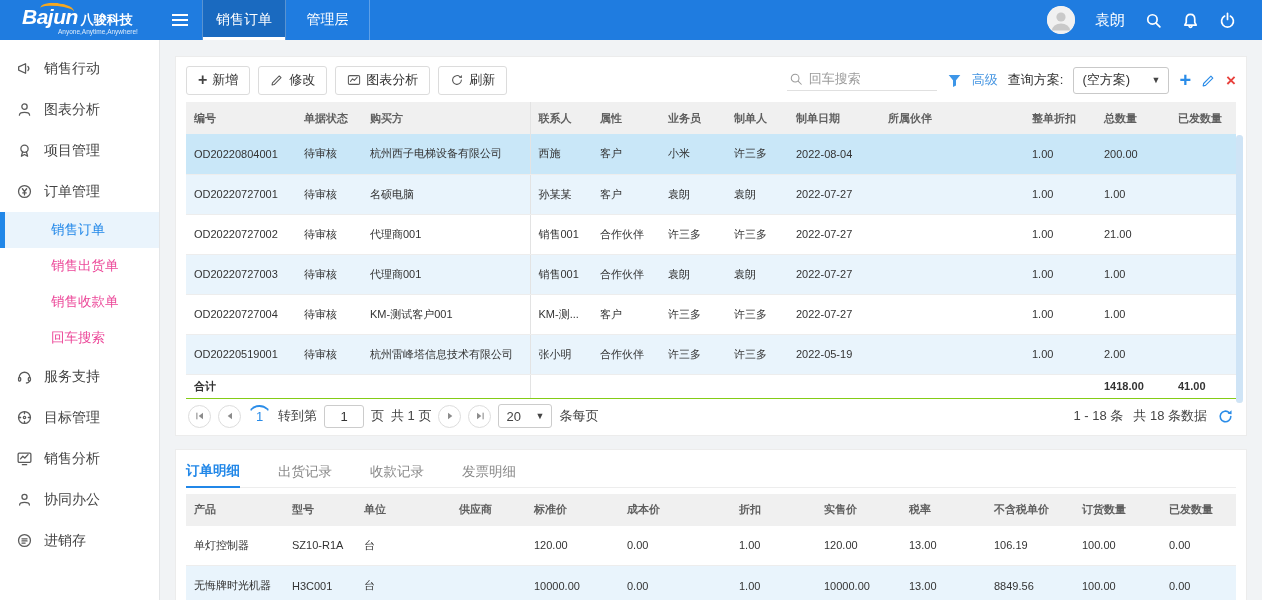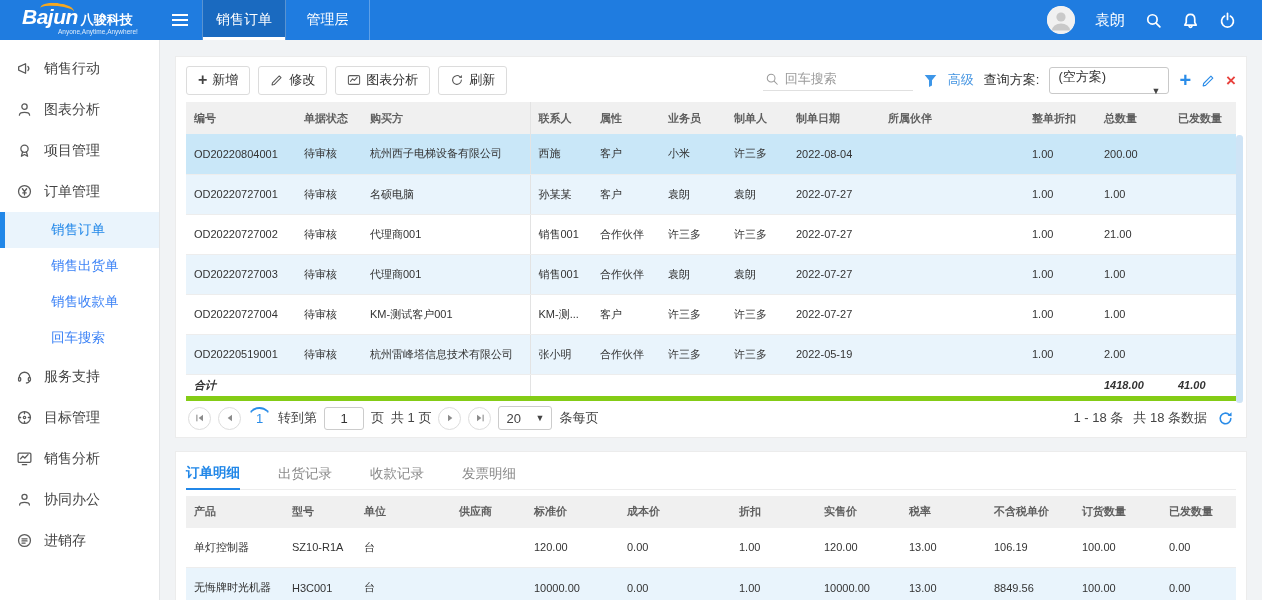--- a/index.html
+++ b/index.html
@@ -26,58 +26,58 @@
   .header-right { margin-left:auto; display:flex; align-items:center; gap:20px; padding-right:26px; }
   .avatar { width:28px; height:28px; border-radius:50%; background:#f2f2f2; overflow:hidden; flex:none; }
   .user-name { font-size:15px; }
   .hicon { width:17px; height:17px; display:block; cursor:pointer; }
 
   
   .layout { display:flex; height:560px; }
   .sidebar { width:160px; background:#fff; border-right:1px solid #e4e6e8; padding-top:8px; flex:none; overflow:hidden; }
   .side-item { height:41px; display:flex; align-items:center; padding-left:16px; font-size:14px; color:#444; cursor:pointer; }
   .side-item .sicon { width:17px; height:17px; margin-right:11px; flex:none; }
-  .side-sub { height:36px; display:flex; align-items:center; padding-left:51px; font-size:13.5px; color:#3b82f6; cursor:pointer; position:relative; }
+  .side-sub { height:36px; display:flex; align-items:center; padding-left:51px; font-size:13.5px; color:#ec4899; cursor:pointer; position:relative; }
   .side-sub.active { background:#eaf4fc; color:#2187e8; }
   .side-sub.active:before { content:""; position:absolute; left:0; top:0; bottom:0; width:5px; background:#2187e8; }
 
   .main { flex:1; padding:16px 15px 0 15px; overflow:hidden; }
   .panel { background:#fff; border:1px solid #ececec; }
 
   
   .panel-orders { padding:8px 10px 4px; position:relative; }
   .toolbar { display:flex; align-items:center; height:30px; margin-bottom:7px; }
   .tb-btn { display:inline-flex; align-items:center; gap:5px; height:29px; padding:0 11px; border:1px solid #dcdcdc;
     border-radius:3px; background:#fff; font-size:13px; color:#333; margin-right:8px; cursor:pointer; }
   .tb-btn .bicon { width:14px; height:14px; display:block; }
   .plus-glyph { font-size:16px; font-weight:bold; line-height:1; color:#444; }
   .toolbar-right { margin-left:auto; display:flex; align-items:center; gap:10px; }
   .search-box { display:flex; align-items:center; gap:6px; border-bottom:1px solid #e0e0e0; padding:2px 2px 4px; width:150px; }
   .search-box input { border:none; outline:none; font-size:13px; width:110px; color:#333;
     font-family:"Liberation Sans","DejaVu Sans",sans-serif; }
   .search-box input::placeholder { color:#9b9b9b; }
   .adv-link { color:#4796e2; font-size:13px; cursor:pointer; }
   .plan-label { font-size:13px; color:#333; }
-  .plan-select { width:120px; height:27px; border:1px solid #c9c9c9; border-radius:3px; display:flex; 
-    padding:0 8px; font-size:13px; color:#333; cursor:pointer;flex-direction:column; }
+  .plan-select { width:96px; height:27px; border:1px solid #c9c9c9; border-radius:3px; display:flex; align-items:center;
+    padding:0 8px; font-size:13px; color:#333; cursor:pointer; }
   .plan-caret { margin-left:auto; font-size:9px; color:#444; }
   .mini-plus { color:#2a8ce8; font-size:20px; font-weight:bold; line-height:1; cursor:pointer; }
   .mini-x { color:#e8413c; font-size:17px; font-weight:bold; line-height:1; cursor:pointer; }
 
   
   table.grid { width:100%; border-collapse:collapse; table-layout:fixed; font-size:11px; }
   table.grid th { background:#f0f0f0; color:#5f5f5f; font-weight:bold; text-align:left; height:32px; padding:0 8px;
     white-space:nowrap; overflow:hidden; }
   table.grid td { height:40px; padding:0 8px; color:#333; white-space:nowrap; overflow:hidden; text-overflow:ellipsis;
     border-bottom:1px solid #ededed; }
   .orders-grid th:nth-child(3), .orders-grid td:nth-child(3) { border-right:1px solid #e3e3e3; }
   tr.zebra td { background:#e9f4fc; }
   tr.selected td { background:#c9e7f8; }
   td.link { color:#55a3e8; cursor:pointer; }
-  tr.total-row td { height:24px; border-bottom:5px solid #84cc16; font-weight:bold;font-style:italic; }
+  tr.total-row td { height:24px; border-bottom:1px solid #84cc16; font-weight:bold; }
 
   
   .vscroll { position:absolute; right:3px; top:78px; width:7px; height:268px; background:#f4f4f4; border-radius:4px; }
   .vscroll-thumb { width:7px; height:100%; background:#cfe4f6; border-radius:4px; }
 
   
   .pager { display:flex; align-items:center; height:32px; padding:3px 2px 0; font-size:13px; color:#444; gap:7px; }
   .pg-btn { width:23px; height:23px; border:1px solid #ddd; border-radius:50%; background:#fff; display:flex;
     align-items:center; justify-content:center; cursor:pointer; flex:none; }
   .pg-btn svg { width:10px; height:10px; display:block; }

